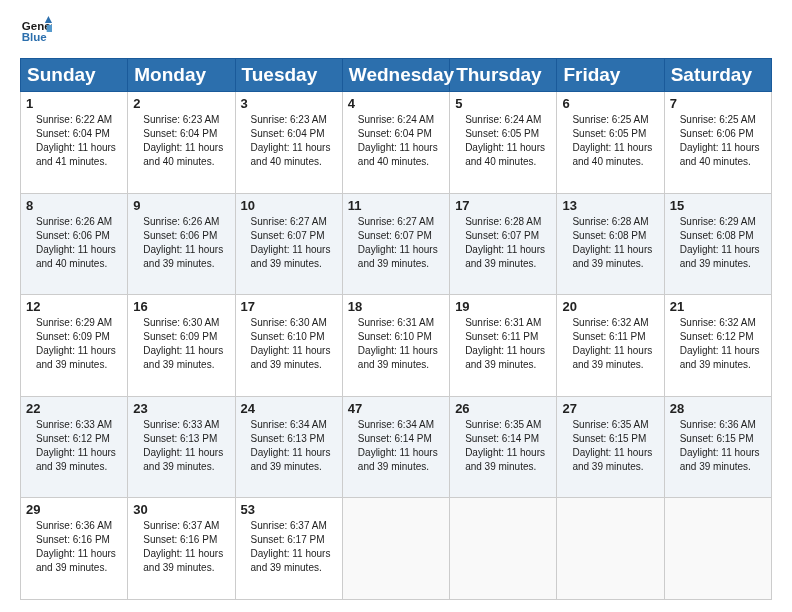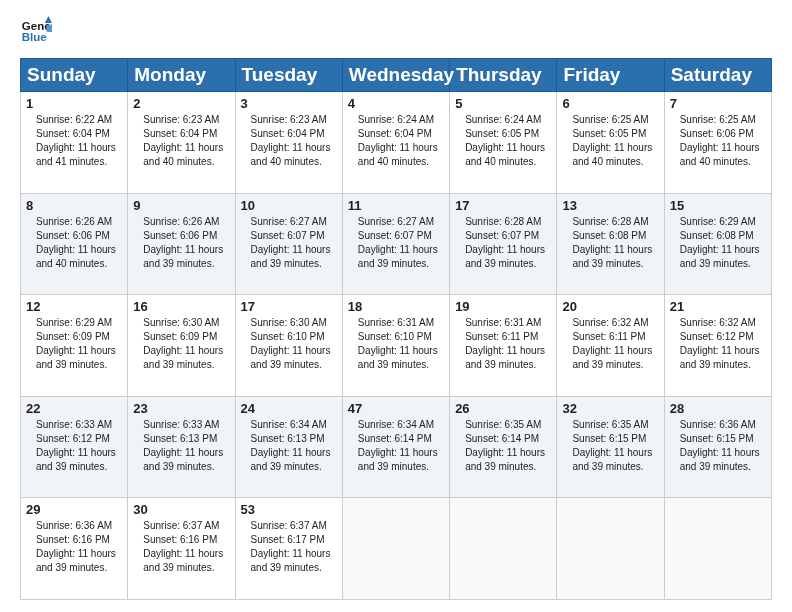--- a/index.html
+++ b/index.html
@@ -333,21 +333,21 @@
       </td>
           <td>
         <span class="day-num">26</span>
         <div class="day-info">
           Sunrise: 6:35 AM<br>
           Sunset: 6:14 PM<br>
           Daylight: 11 hours and 39 minutes.
         </div>
       </td>
           <td>
-        <span class="day-num">32</span>
+        <span class="day-num">27</span>
         <div class="day-info">
           Sunrise: 6:35 AM<br>
           Sunset: 6:15 PM<br>
           Daylight: 11 hours and 39 minutes.
         </div>
       </td>
           <td>
         <span class="day-num">28</span>
         <div class="day-info">
           Sunrise: 6:36 AM<br>

